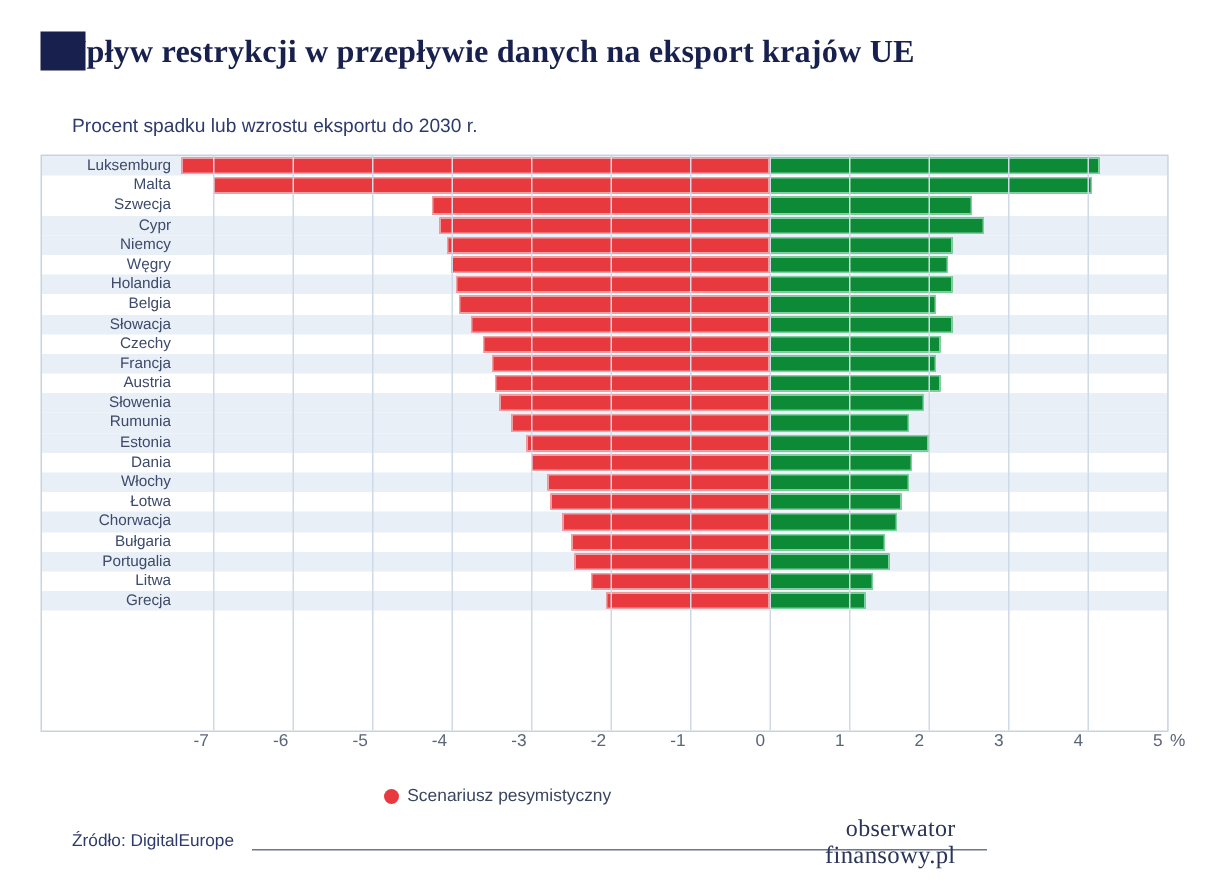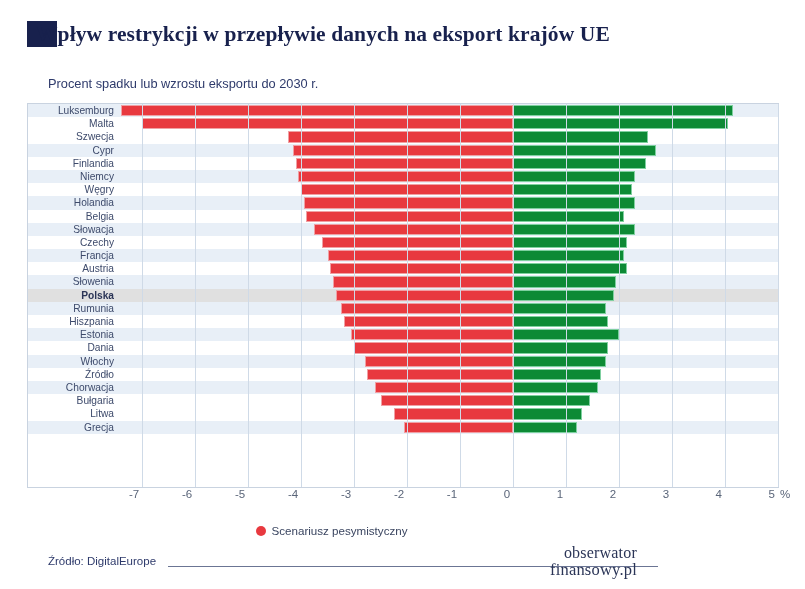--- a/index.html
+++ b/index.html
@@ -130,27 +130,20 @@
             <div class="bar pos" title="Szwecja: +2.55%" style="left: 392.081px; width: 135.109px; background: rgb(13, 138, 53);"></div>
           </div>
         </div>
         <div class="row alt">
           <div class="lbl">Cypr</div>
           <div class="plot">
             <div class="bar neg" title="Cypr: -4.15%" style="left: 172.198px; width: 219.883px; background: rgb(232, 57, 63);"></div>
             <div class="bar pos" title="Cypr: +2.7%" style="left: 392.081px; width: 143.056px; background: rgb(13, 138, 53);"></div>
           </div>
         </div>
-        <div class="row">
-          <div class="lbl">Finlandia</div>
-          <div class="plot">
-            <div class="bar neg" title="Finlandia: -4.1%" style="left: 174.847px; width: 217.234px; background: rgb(232, 57, 63);"></div>
-            <div class="bar pos" title="Finlandia: +2.5%" style="left: 392.081px; width: 132.46px; background: rgb(13, 138, 53);"></div>
-          </div>
-        </div>
         <div class="row alt">
           <div class="lbl">Niemcy</div>
           <div class="plot">
             <div class="bar neg" title="Niemcy: -4.05%" style="left: 177.496px; width: 214.585px; background: rgb(232, 57, 63);"></div>
             <div class="bar pos" title="Niemcy: +2.3%" style="left: 392.081px; width: 121.863px; background: rgb(13, 138, 53);"></div>
           </div>
         </div>
         <div class="row">
           <div class="lbl">Węgry</div>
           <div class="plot">
@@ -200,41 +193,27 @@
             <div class="bar pos" title="Austria: +2.15%" style="left: 392.081px; width: 113.915px; background: rgb(13, 138, 53);"></div>
           </div>
         </div>
         <div class="row alt">
           <div class="lbl">Słowenia</div>
           <div class="plot">
             <div class="bar neg" title="Słowenia: -3.4%" style="left: 211.935px; width: 180.145px; background: rgb(232, 57, 63);"></div>
             <div class="bar pos" title="Słowenia: +1.95%" style="left: 392.081px; width: 103.319px; background: rgb(13, 138, 53);"></div>
           </div>
         </div>
-        <div class="row hl">
-          <div class="lbl">Polska</div>
-          <div class="plot">
-            <div class="bar neg" title="Polska: -3.35%" style="left: 214.585px; width: 177.496px; background: rgb(232, 57, 63);"></div>
-            <div class="bar pos" title="Polska: +1.9%" style="left: 392.081px; width: 100.669px; background: rgb(13, 138, 53);"></div>
-          </div>
-        </div>
         <div class="row alt">
           <div class="lbl">Rumunia</div>
           <div class="plot">
             <div class="bar neg" title="Rumunia: -3.25%" style="left: 219.883px; width: 172.198px; background: rgb(232, 57, 63);"></div>
             <div class="bar pos" title="Rumunia: +1.75%" style="left: 392.081px; width: 92.7218px; background: rgb(13, 138, 53);"></div>
           </div>
         </div>
-        <div class="row">
-          <div class="lbl">Hiszpania</div>
-          <div class="plot">
-            <div class="bar neg" title="Hiszpania: -3.2%" style="left: 222.532px; width: 169.548px; background: rgb(232, 57, 63);"></div>
-            <div class="bar pos" title="Hiszpania: +1.8%" style="left: 392.081px; width: 95.371px; background: rgb(13, 138, 53);"></div>
-          </div>
-        </div>
         <div class="row alt">
           <div class="lbl">Estonia</div>
           <div class="plot">
             <div class="bar neg" title="Estonia: -3.05%" style="left: 230.48px; width: 161.601px; background: rgb(232, 57, 63);"></div>
             <div class="bar pos" title="Estonia: +2%" style="left: 392.081px; width: 105.968px; background: rgb(13, 138, 53);"></div>
           </div>
         </div>
         <div class="row">
           <div class="lbl">Dania</div>
           <div class="plot">
@@ -243,38 +222,45 @@
           </div>
         </div>
         <div class="row alt">
           <div class="lbl">Włochy</div>
           <div class="plot">
             <div class="bar neg" title="Włochy: -2.8%" style="left: 243.726px; width: 148.355px; background: rgb(232, 57, 63);"></div>
             <div class="bar pos" title="Włochy: +1.75%" style="left: 392.081px; width: 92.7218px; background: rgb(13, 138, 53);"></div>
           </div>
         </div>
         <div class="row">
-          <div class="lbl">Źródło</div>
+          <div class="lbl">Łotwa</div>
           <div class="plot">
             <div class="bar neg" title="Łotwa: -2.75%" style="left: 246.375px; width: 145.706px; background: rgb(232, 57, 63);"></div>
             <div class="bar pos" title="Łotwa: +1.65%" style="left: 392.081px; width: 87.4234px; background: rgb(13, 138, 53);"></div>
           </div>
         </div>
         <div class="row alt">
           <div class="lbl">Chorwacja</div>
           <div class="plot">
             <div class="bar neg" title="Chorwacja: -2.6%" style="left: 254.323px; width: 137.758px; background: rgb(232, 57, 63);"></div>
             <div class="bar pos" title="Chorwacja: +1.6%" style="left: 392.081px; width: 84.7742px; background: rgb(13, 138, 53);"></div>
           </div>
         </div>
         <div class="row">
           <div class="lbl">Bułgaria</div>
           <div class="plot">
             <div class="bar neg" title="Bułgaria: -2.5%" style="left: 259.621px; width: 132.46px; background: rgb(232, 57, 63);"></div>
             <div class="bar pos" title="Bułgaria: +1.45%" style="left: 392.081px; width: 76.8266px; background: rgb(13, 138, 53);"></div>
+          </div>
+        </div>
+        <div class="row alt">
+          <div class="lbl">Portugalia</div>
+          <div class="plot">
+            <div class="bar neg" title="Portugalia: -2.45%" style="left: 262.27px; width: 129.81px; background: rgb(232, 57, 63);"></div>
+            <div class="bar pos" title="Portugalia: +1.5%" style="left: 392.081px; width: 79.4758px; background: rgb(13, 138, 53);"></div>
           </div>
         </div>
         <div class="row">
           <div class="lbl">Litwa</div>
           <div class="plot">
             <div class="bar neg" title="Litwa: -2.25%" style="left: 272.867px; width: 119.214px; background: rgb(232, 57, 63);"></div>
             <div class="bar pos" title="Litwa: +1.3%" style="left: 392.081px; width: 68.879px; background: rgb(13, 138, 53);"></div>
           </div>
         </div>
         <div class="row alt">

